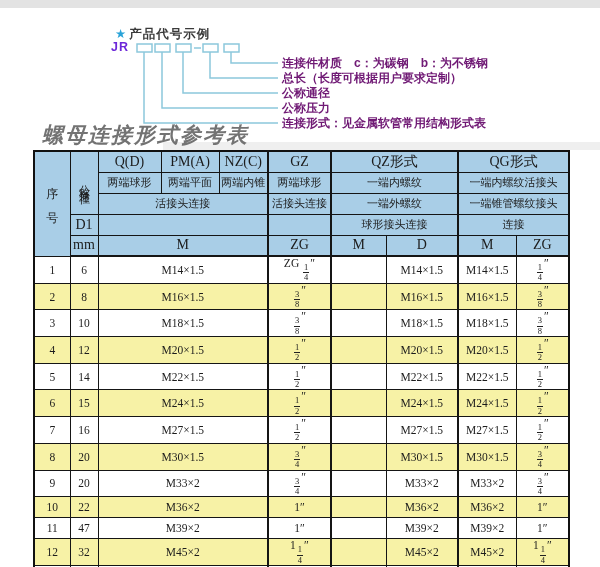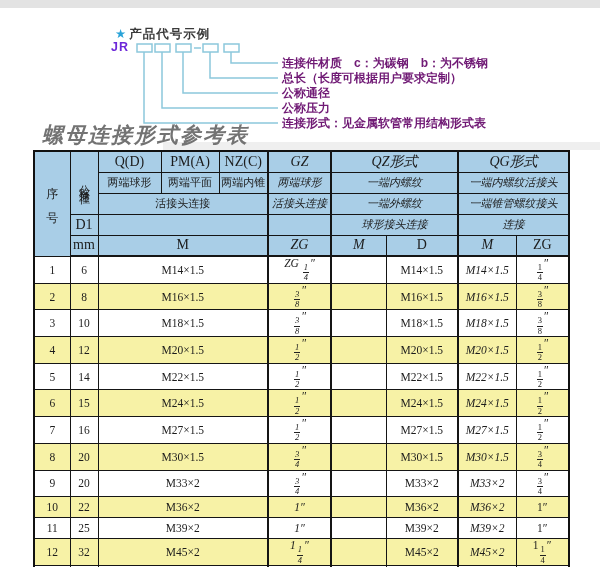--- a/index.html
+++ b/index.html
@@ -31,21 +31,21 @@
     font-size:11.5px;}
   table.ref th,table.ref td{
     border:1px solid #151515;padding:0 1px;text-align:center;vertical-align:middle;
     font-weight:normal;overflow:hidden;white-space:nowrap;
   }
   table.ref{border:2px solid #111;}
   thead tr{height:21px;}
   tbody tr{height:21px;}
   thead th{background:#a9cee7;font-size:11px;}
   thead th.lat{font-size:14px;}
-  .gl{border-left-width:2px !important;font-style:italic;}
+  .gl{border-left-width:2px !important;}
   tr.hbot th{border-bottom-width:2px;}
   tbody tr.hl td{background:#f7f2a6;}
   tbody td{border-bottom-width:2px;}
 
   .vtext{writing-mode:vertical-lr;text-orientation:upright;display:inline-block;line-height:1;}
   .vt-no{letter-spacing:26px;font-size:12px;}
   .vt-dn{letter-spacing:3px;font-size:11px;}
 
   .frac{display:inline-flex;flex-direction:column;align-items:center;font-size:8.5px;line-height:1.1;
     vertical-align:-3px;margin:0 1px;}
@@ -292,21 +292,21 @@
         <td>22</td>
         <td colspan="3">M36×2</td>
         <td class="gl">1″</td>
         <td class="gl"></td>
         <td>M36×2</td>
         <td class="gl">M36×2</td>
         <td>1″</td>
       </tr>
       <tr>
         <td>11</td>
-        <td>25</td>
+        <td>47</td>
         <td colspan="3">M39×2</td>
         <td class="gl">1″</td>
         <td class="gl"></td>
         <td>M39×2</td>
         <td class="gl">M39×2</td>
         <td>1″</td>
       </tr>
       <tr class="hl">
         <td>12</td>
         <td>32</td>

